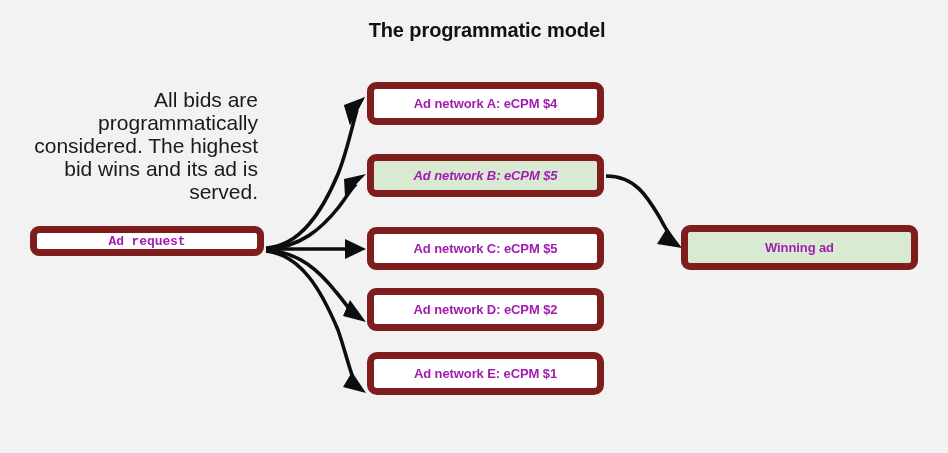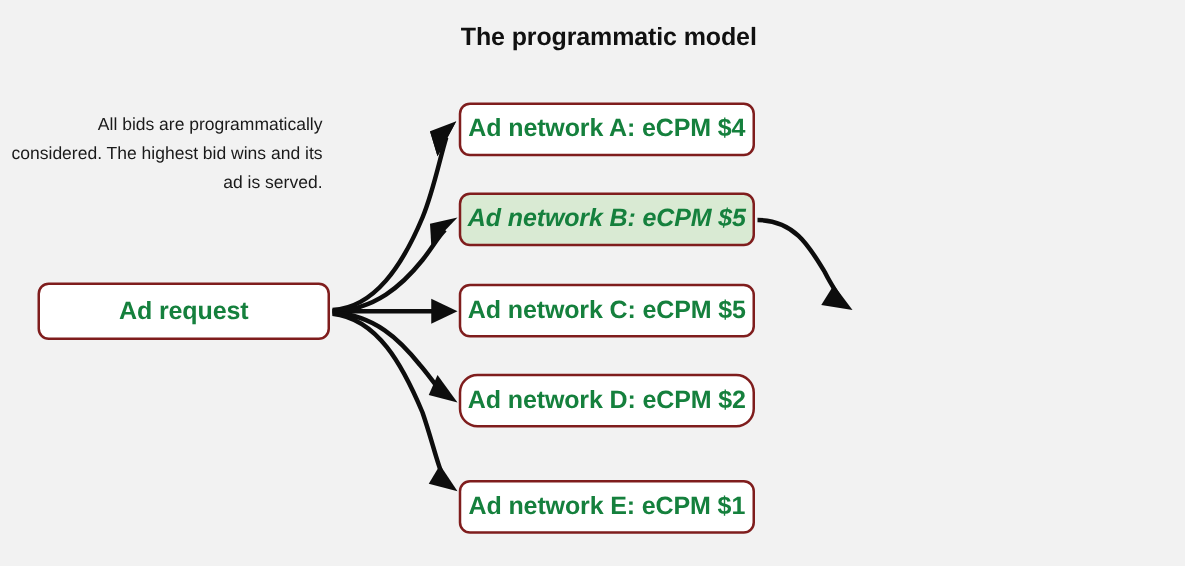--- a/index.html
+++ b/index.html
@@ -31,57 +31,58 @@
     color: #111111;
     letter-spacing: -0.1px;
     line-height: 28px;
   }
   #description-text {
     position: absolute;
     left: 8px;
     top: 88px;
     width: 250px;
     text-align: right;
-    font-size: 14px;
+    font-size: 21px;
     line-height: 23px;
     color: #1a1a1a;
   }
   .node {
     position: absolute;
     box-sizing: border-box;
-    border: 2px solid #7f1d1d;
+    border: 7px solid #7f1d1d;
     border-radius: 9px;
     background: #ffffff;
     display: flex;
     align-items: center;
     justify-content: center;
-    font-size: 20px;
+    font-size: 13px;
     font-weight: bold;
-    color: #15803d;
+    color: #a21caf;
     letter-spacing: -0.1px;
   }
   .node.green {
     background: #d9ead3;
   }
   #node-ad-request {
     left: 30px;
     top: 226px;
     width: 234px;
-    height: 46px;
+    height: 30px;
+    font-family: Liberation Mono, monospace;
   }
   .node-network {
     left: 367px;
     width: 237px;
     height: 43px;
   }
   #node-network-a { top: 82px; }
   #node-network-b { top: 154px; font-style: italic; }
   #node-network-c { top: 227px; }
-  #node-network-d { top: 299px; border-radius: 15px; }
-  #node-network-e { top: 384px; }
+  #node-network-d { top: 288px; }
+  #node-network-e { top: 352px; border-radius: 10px; }
   #node-winning-ad {
     left: 681px;
     top: 225px;
     width: 237px;
     height: 45px;
   }
   #edges {
     position: absolute;
     left: 0;
     top: 0;
@@ -159,14 +160,17 @@
   </div>
 
   <div class="node node-network" id="node-network-d">
     <span>Ad network D: eCPM $2</span>
   </div>
 
   <div class="node node-network" id="node-network-e">
     <span>Ad network E: eCPM $1</span>
   </div>
 
+  <div class="node green" id="node-winning-ad">
+    <span>Winning ad</span>
+  </div>
 
 </div>
 
 </body></html>

